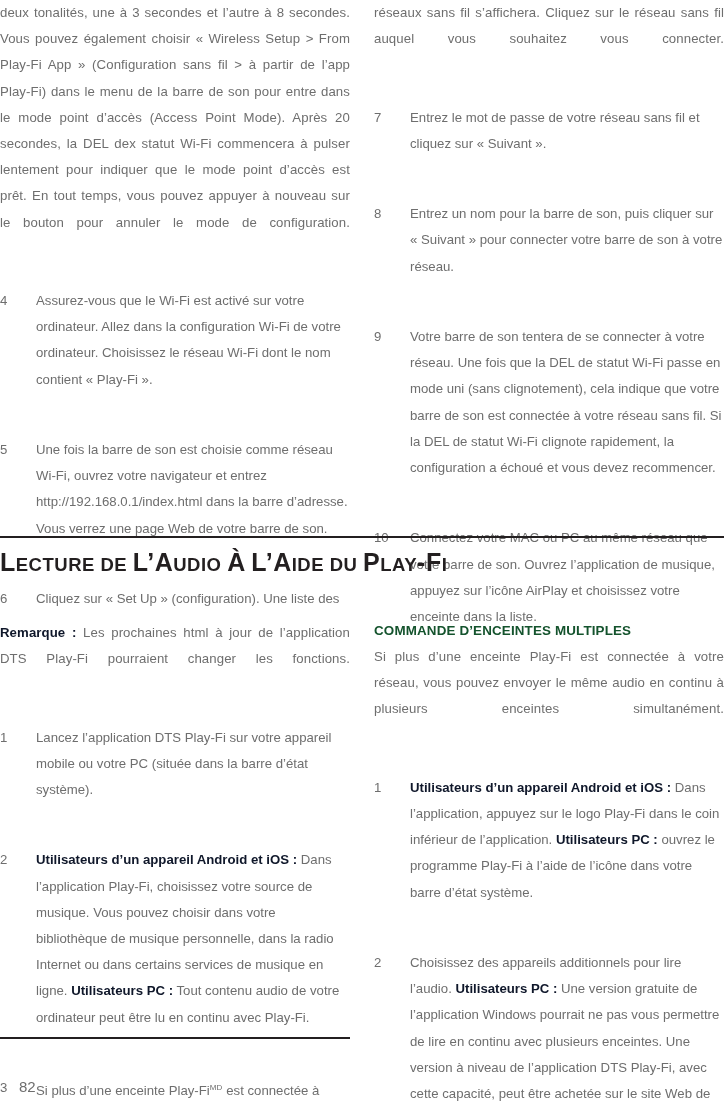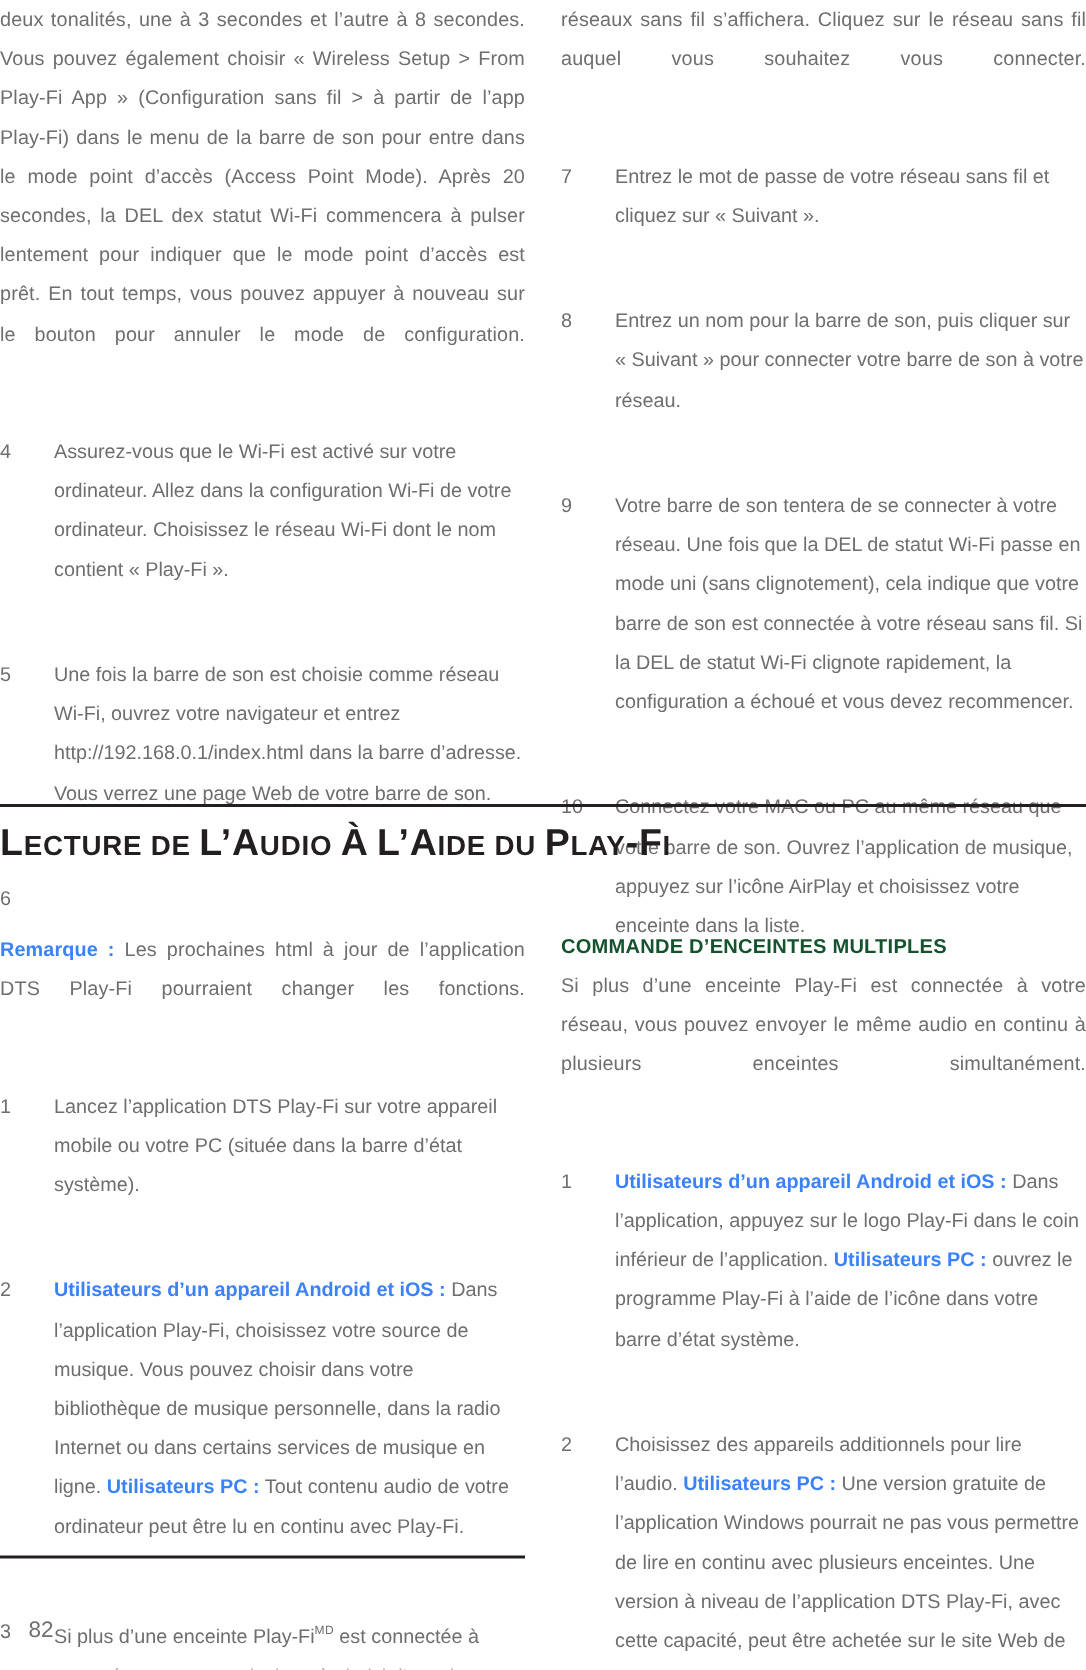--- a/index.html
+++ b/index.html
@@ -72,21 +72,21 @@
   }
   
   .item .body::after,
   .para::after {
     content: "";
     display: inline-block;
     width: 100%;
   }
 
   b, .b {
-    color: #3b82f6;
+    color: #0f172a;
     font-weight: bold;
   }
   sup.md {
     font-size: 8px;
     vertical-align: super;
     letter-spacing: 0.2px;
   }
 
   
   .rule-full {
@@ -159,20 +159,21 @@
         <span class="body">Assurez-vous que le Wi-Fi est activé sur votre ordinateur. Allez dans la configuration Wi-Fi de votre ordinateur. Choisissez le réseau Wi-Fi dont le nom contient « Play-Fi ».</span>
       </div>
 
       <div class="item">
         <span class="num">5</span>
         <span class="body">Une fois la barre de son est choisie comme réseau Wi-Fi, ouvrez votre navigateur et entrez http://192.168.0.1/index.html dans la barre d’adresse. Vous verrez une page Web de votre barre de son.</span>
       </div>
 
       <div class="item">
         <span class="num">6</span>
+        <span class="body">Cliquez sur « Set Up » (configuration). Une liste des</span>
       </div>
     </div>
 
     <div class="col right">
       <p class="para cont">réseaux sans fil s’affichera. Cliquez sur le réseau sans fil auquel vous souhaitez vous connecter.</p>
 
       <div style="height:26px;"></div>
 
       <div class="item">
         <span class="num">7</span>

